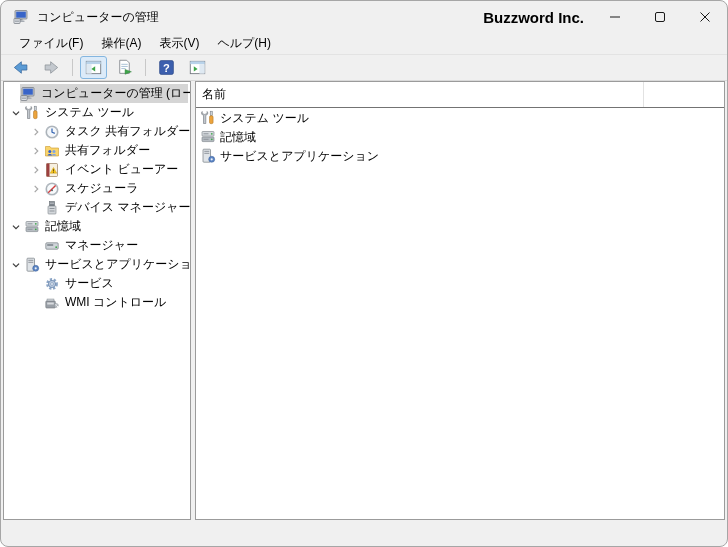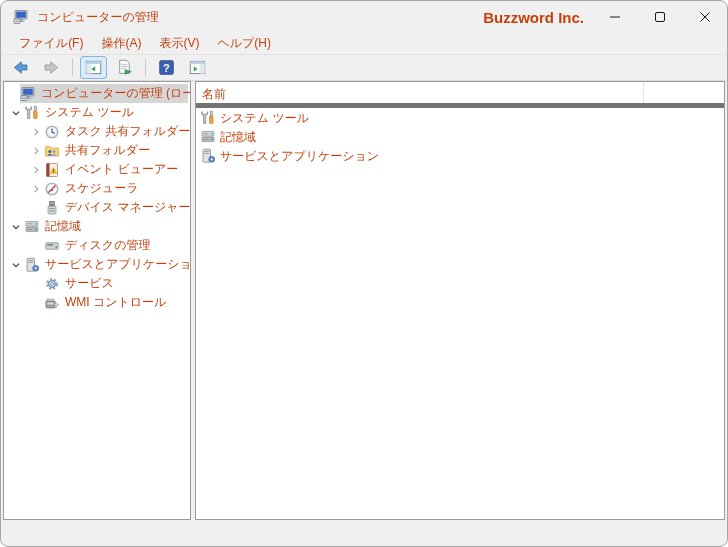--- a/index.html
+++ b/index.html
@@ -2,21 +2,21 @@
 <html><head>
 <meta charset="utf-8">
 <style>
   * { box-sizing: border-box; }
   html, body { margin:0; padding:0; background:#ffffff; }
   body { width:728px; height:547px; overflow:hidden; font-family:"Liberation Sans", sans-serif; }
 
   .window {
     position:absolute; left:0; top:0; width:728px; height:547px;
     background:#f0f0f0; border:1px solid #a6a6a6; border-radius:8px;
-    overflow:hidden; color:#c2410c; font-size:12px;
+    overflow:hidden; color:#000000; font-size:12px;
   }
 
   
   .titlebar { height:32px; display:flex; align-items:center; padding-left:12px; }
   .app-icon { width:16px; height:16px; flex:none; }
   .app-icon svg { width:16px; height:16px; }
   .title { margin-left:8px; font-size:12px; white-space:nowrap; }
   .tspacer { flex:1; }
   .brand { font-weight:bold; font-size:15px; margin-right:8px; white-space:nowrap;margin-left:44px; }
   .cap { width:45px; height:32px; border:none; background:transparent; display:flex; align-items:center; justify-content:center; padding:0; }
@@ -47,21 +47,21 @@
   .trow.lvl2 { margin-left:24px; }
   .trow.selected { background:#d5d5d5; }
   .chev { width:16px; height:16px; flex:none; display:flex; align-items:center; justify-content:center; }
   .chev svg { width:14px; height:14px; }
   .chev.hidden { visibility:hidden; }
   .ticon { width:16px; height:16px; flex:none; margin-right:5px; display:flex; }
   .ticon svg { width:16px; height:16px; }
   .tlabel { white-space:nowrap; padding-right:4px; }
 
   
-  .list-header { height:26px; display:flex; border-bottom:5px solid #737373; }
+  .list-header { height:26px; display:flex; border-bottom:1px solid #737373; }
   .lcol { width:448px; flex:none; border-right:1px solid #e2e2e2; padding-left:6px; line-height:25px; white-space:nowrap; }
   .lrow { height:18px; display:flex; align-items:center; padding-left:4px; margin-top:1px; }
   .lrow:first-of-type { margin-top:3px; }
   .lrow .ticon { margin-right:4px; }
 
   .statusbar { position:absolute; left:0; right:0; bottom:0; height:24px; }
 </style>
 </head>
 <body>
 
@@ -357,21 +357,21 @@
         <span class="chev hidden">
             <svg>
               <use href="#c-closed"></use>
             </svg>
           </span>
         <span class="ticon">
             <svg>
               <use href="#i-disk"></use>
             </svg>
           </span>
-        <span class="tlabel">ディスクの管理</span>
+        <span class="tlabel">マネージャー</span>
       </div>
       <div class="trow lvl1">
         <span class="chev">
             <svg>
               <use href="#c-open"></use>
             </svg>
           </span>
         <span class="ticon">
             <svg>
               <use href="#i-serverapps"></use>

